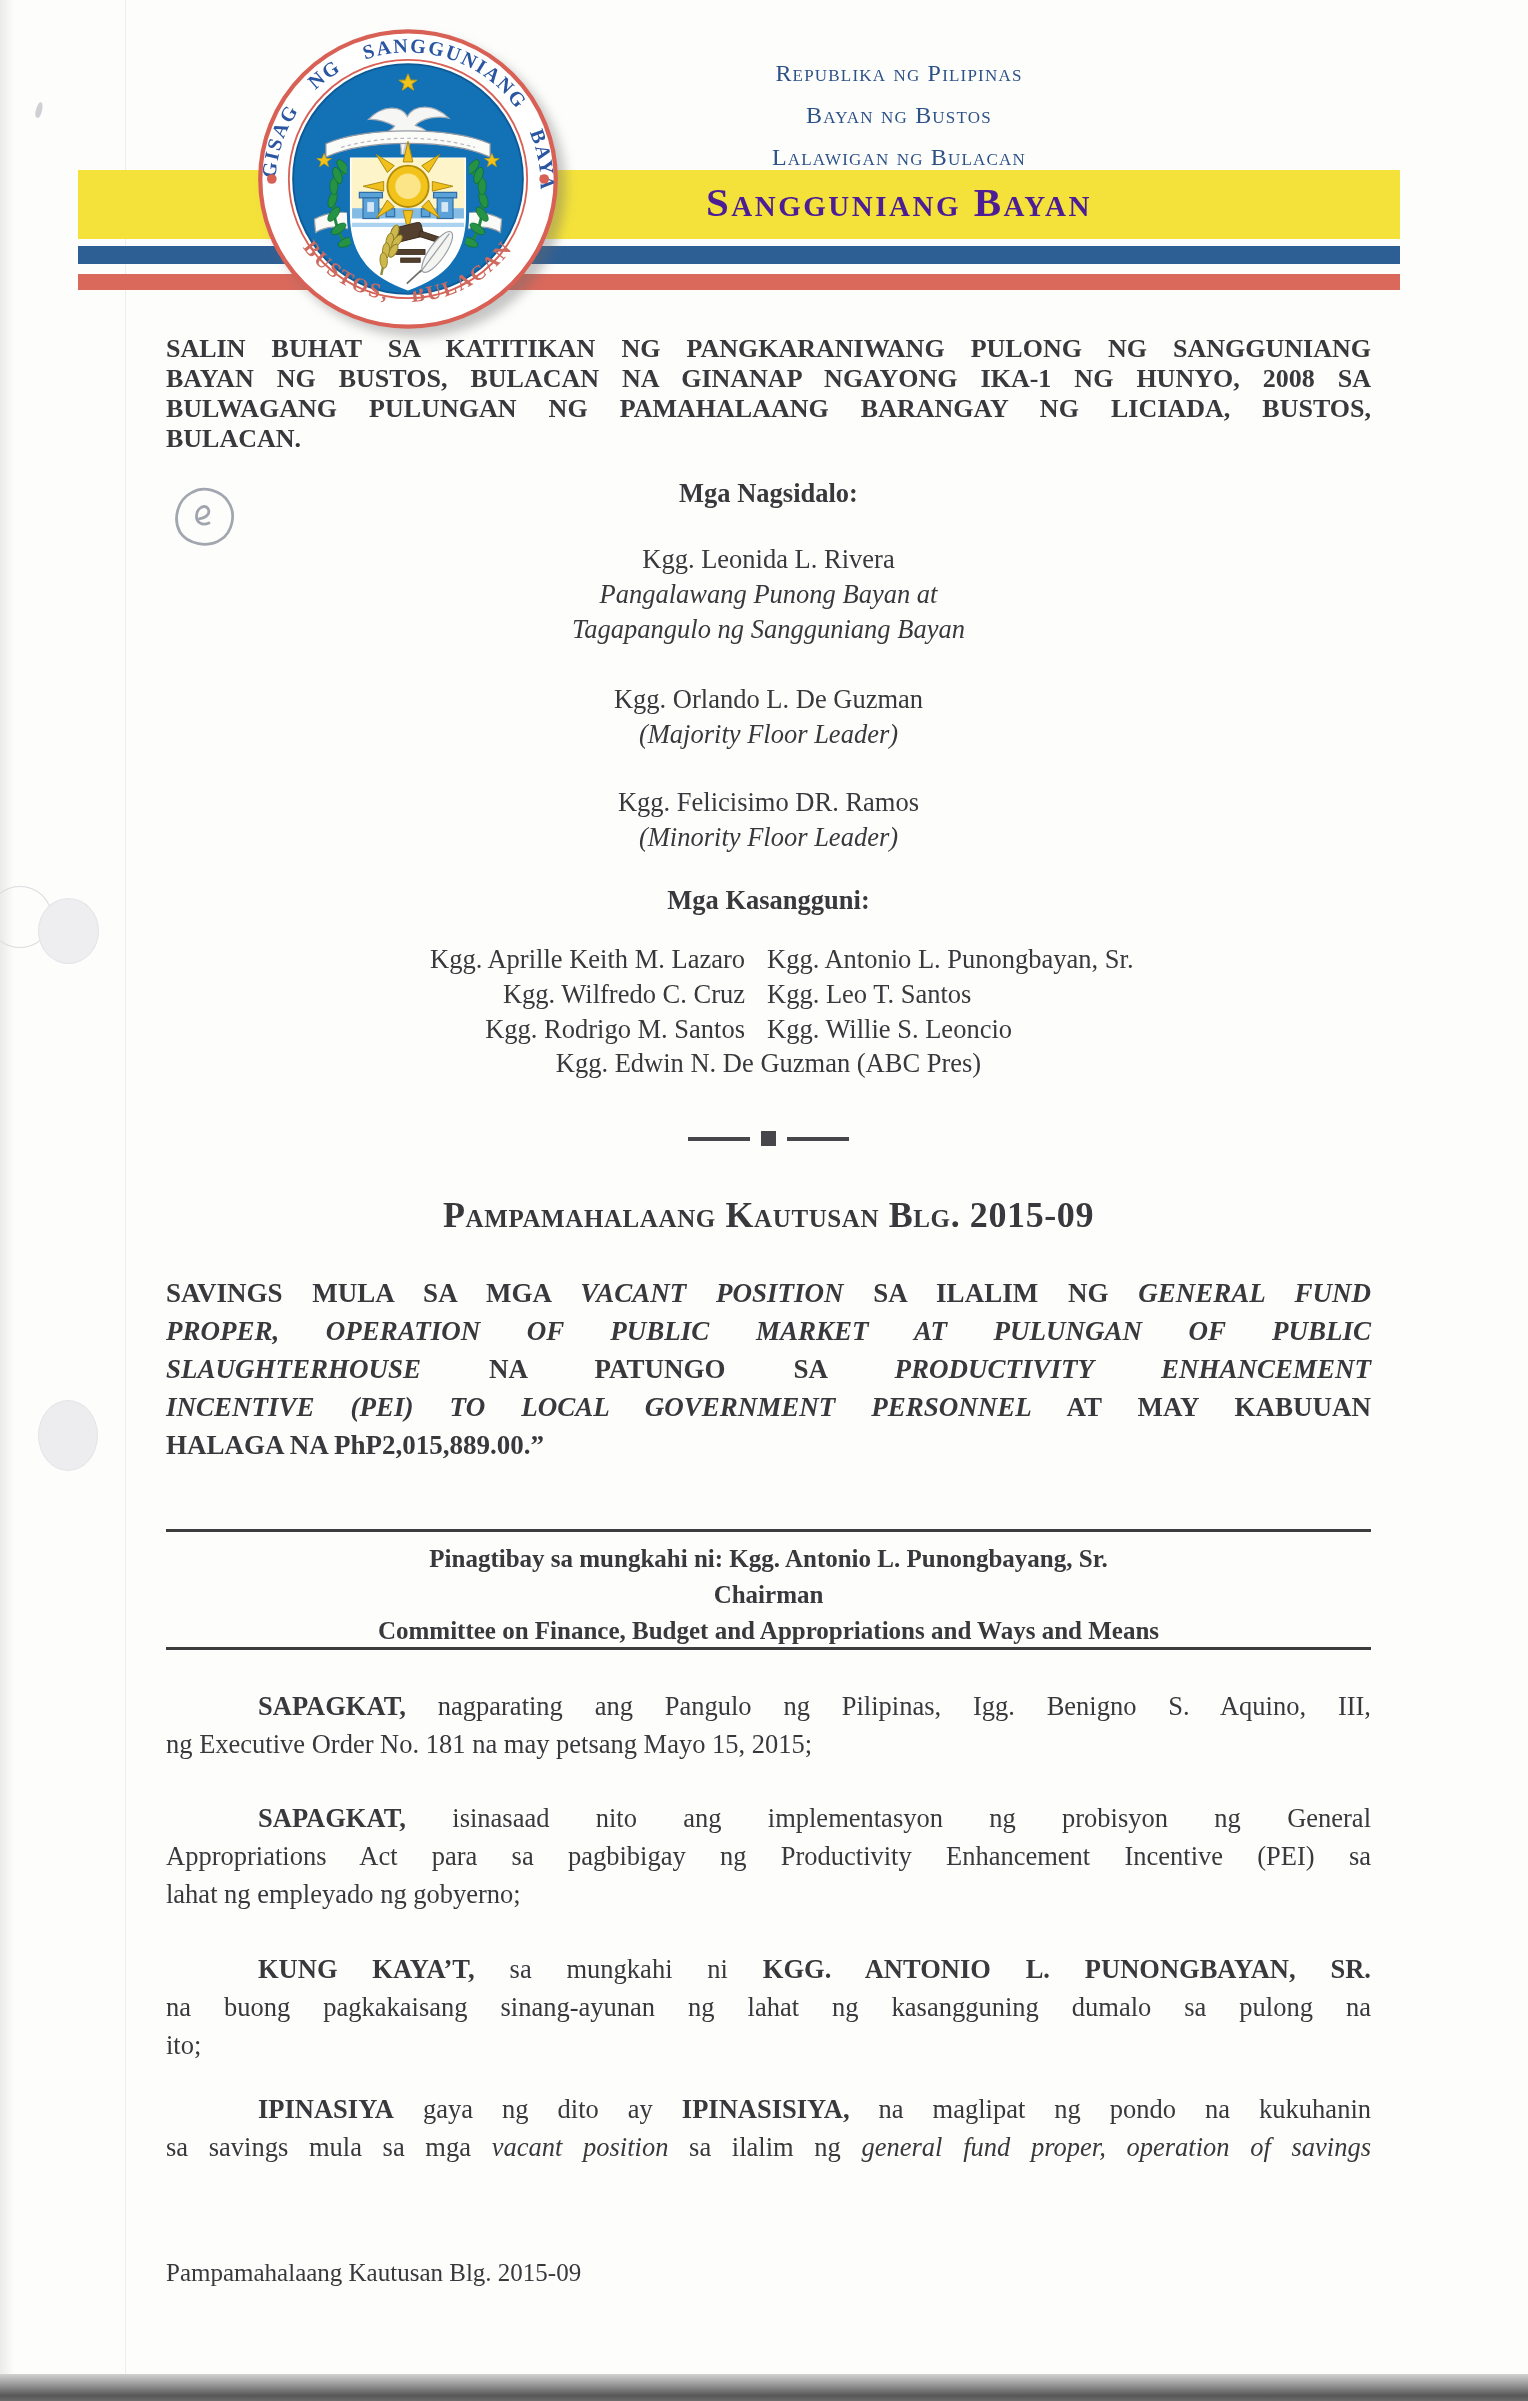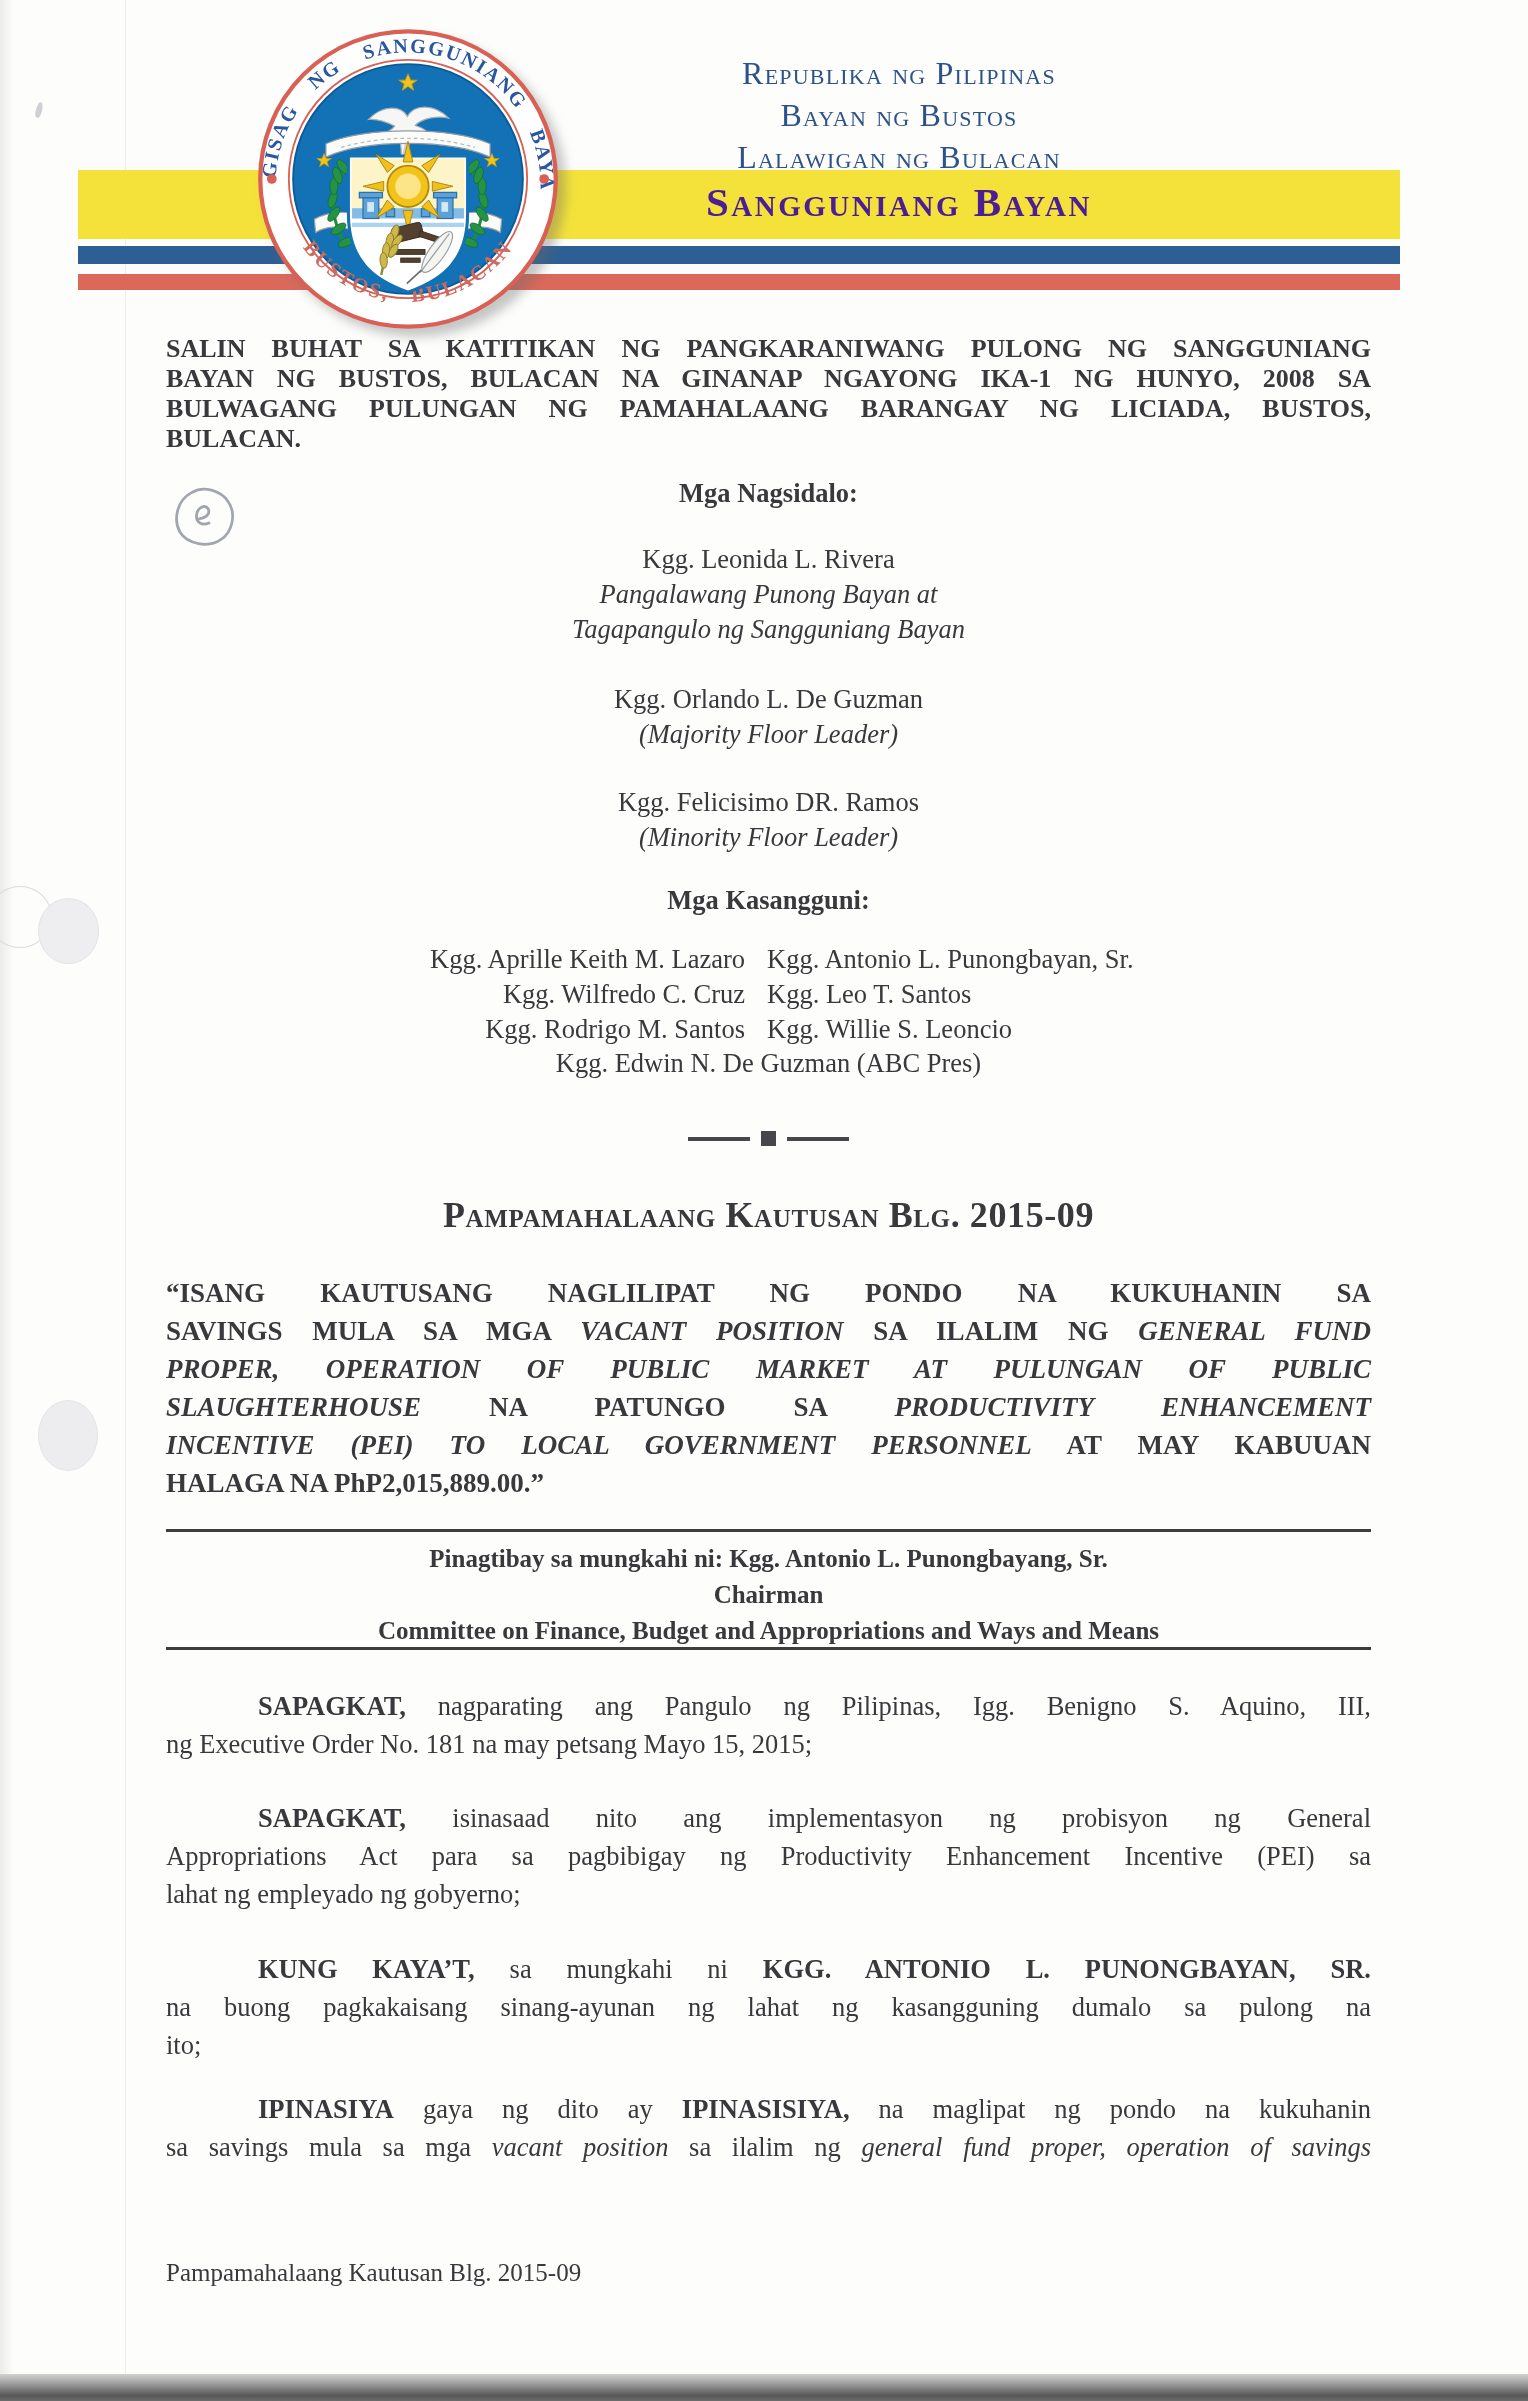--- a/index.html
+++ b/index.html
@@ -10,21 +10,21 @@
     color:#39393d;
   }
   .abs{position:absolute;}
   
   .band{position:absolute; left:78px; width:1322px;}
   .band.yellow{top:170px; height:69px;}
   .band.blue{top:246px; height:18px;}
   .band.red{top:274px; height:16px;}
   .hdr-lines{position:absolute; left:560px; top:52px; width:678px; text-align:center;}
   .hdr-lines .hl{
-    font-variant:small-caps; font-size:32px; line-height:42px; letter-spacing:1.2px;
+    font-variant:small-caps; font-size:24px; line-height:42px; letter-spacing:1.2px;
   }
   .office-title{
     position:absolute; left:560px; top:181px; width:678px; text-align:center;
     font-variant:small-caps; font-weight:700; font-size:41px; line-height:43px; letter-spacing:2.5px;
   }
   .seal{position:absolute; left:256px; top:26.5px; width:304px; height:304px;
         filter:drop-shadow(8px 8.6px 5.5px rgba(105,105,105,.38));}
   .pencil-mark{position:absolute; left:170px; top:483px; width:73px; height:69px; opacity:.85;}
   
   .col{left:166px; width:1205px;}
@@ -268,21 +268,20 @@
 
   <div class="abs col divider" style="top:1131px">
     <span class="bar"></span>
     <span class="sq"></span>
     <span class="bar"></span>
   </div>
 
   <div class="abs col ord-title" style="top:1194px">Pampamahalaang Kautusan Blg. 2015-09</div>
 
   <div class="abs col para allcaps subject" style="top:1274px">
-      <div class="line fill"><span>“ISANG KAUTUSANG NAGLILIPAT NG PONDO NA KUKUHANIN SA</span></div>
       <div class="line fill"><span>SAVINGS MULA SA MGA </span><span class="i">VACANT POSITION</span><span> SA ILALIM NG </span><span class="i">GENERAL FUND</span></div>
       <div class="line fill"><span class="i">PROPER, OPERATION OF PUBLIC MARKET AT PULUNGAN OF PUBLIC</span></div>
       <div class="line fill"><span class="i">SLAUGHTERHOUSE</span><span> NA PATUNGO SA </span><span class="i">PRODUCTIVITY ENHANCEMENT</span></div>
       <div class="line fill"><span class="i">INCENTIVE (PEI) TO LOCAL GOVERNMENT PERSONNEL</span><span> AT MAY KABUUAN</span></div>
       <div class="line"><span>HALAGA NA PhP2,015,889.00.”</span></div>
     </div>
 
   <div class="rule" style="top:1529px"></div>
   <div class="abs col sponsor" style="top:1541px">
     <div>Pinagtibay sa mungkahi ni: Kgg. Antonio L. Punongbayang, Sr.</div>

